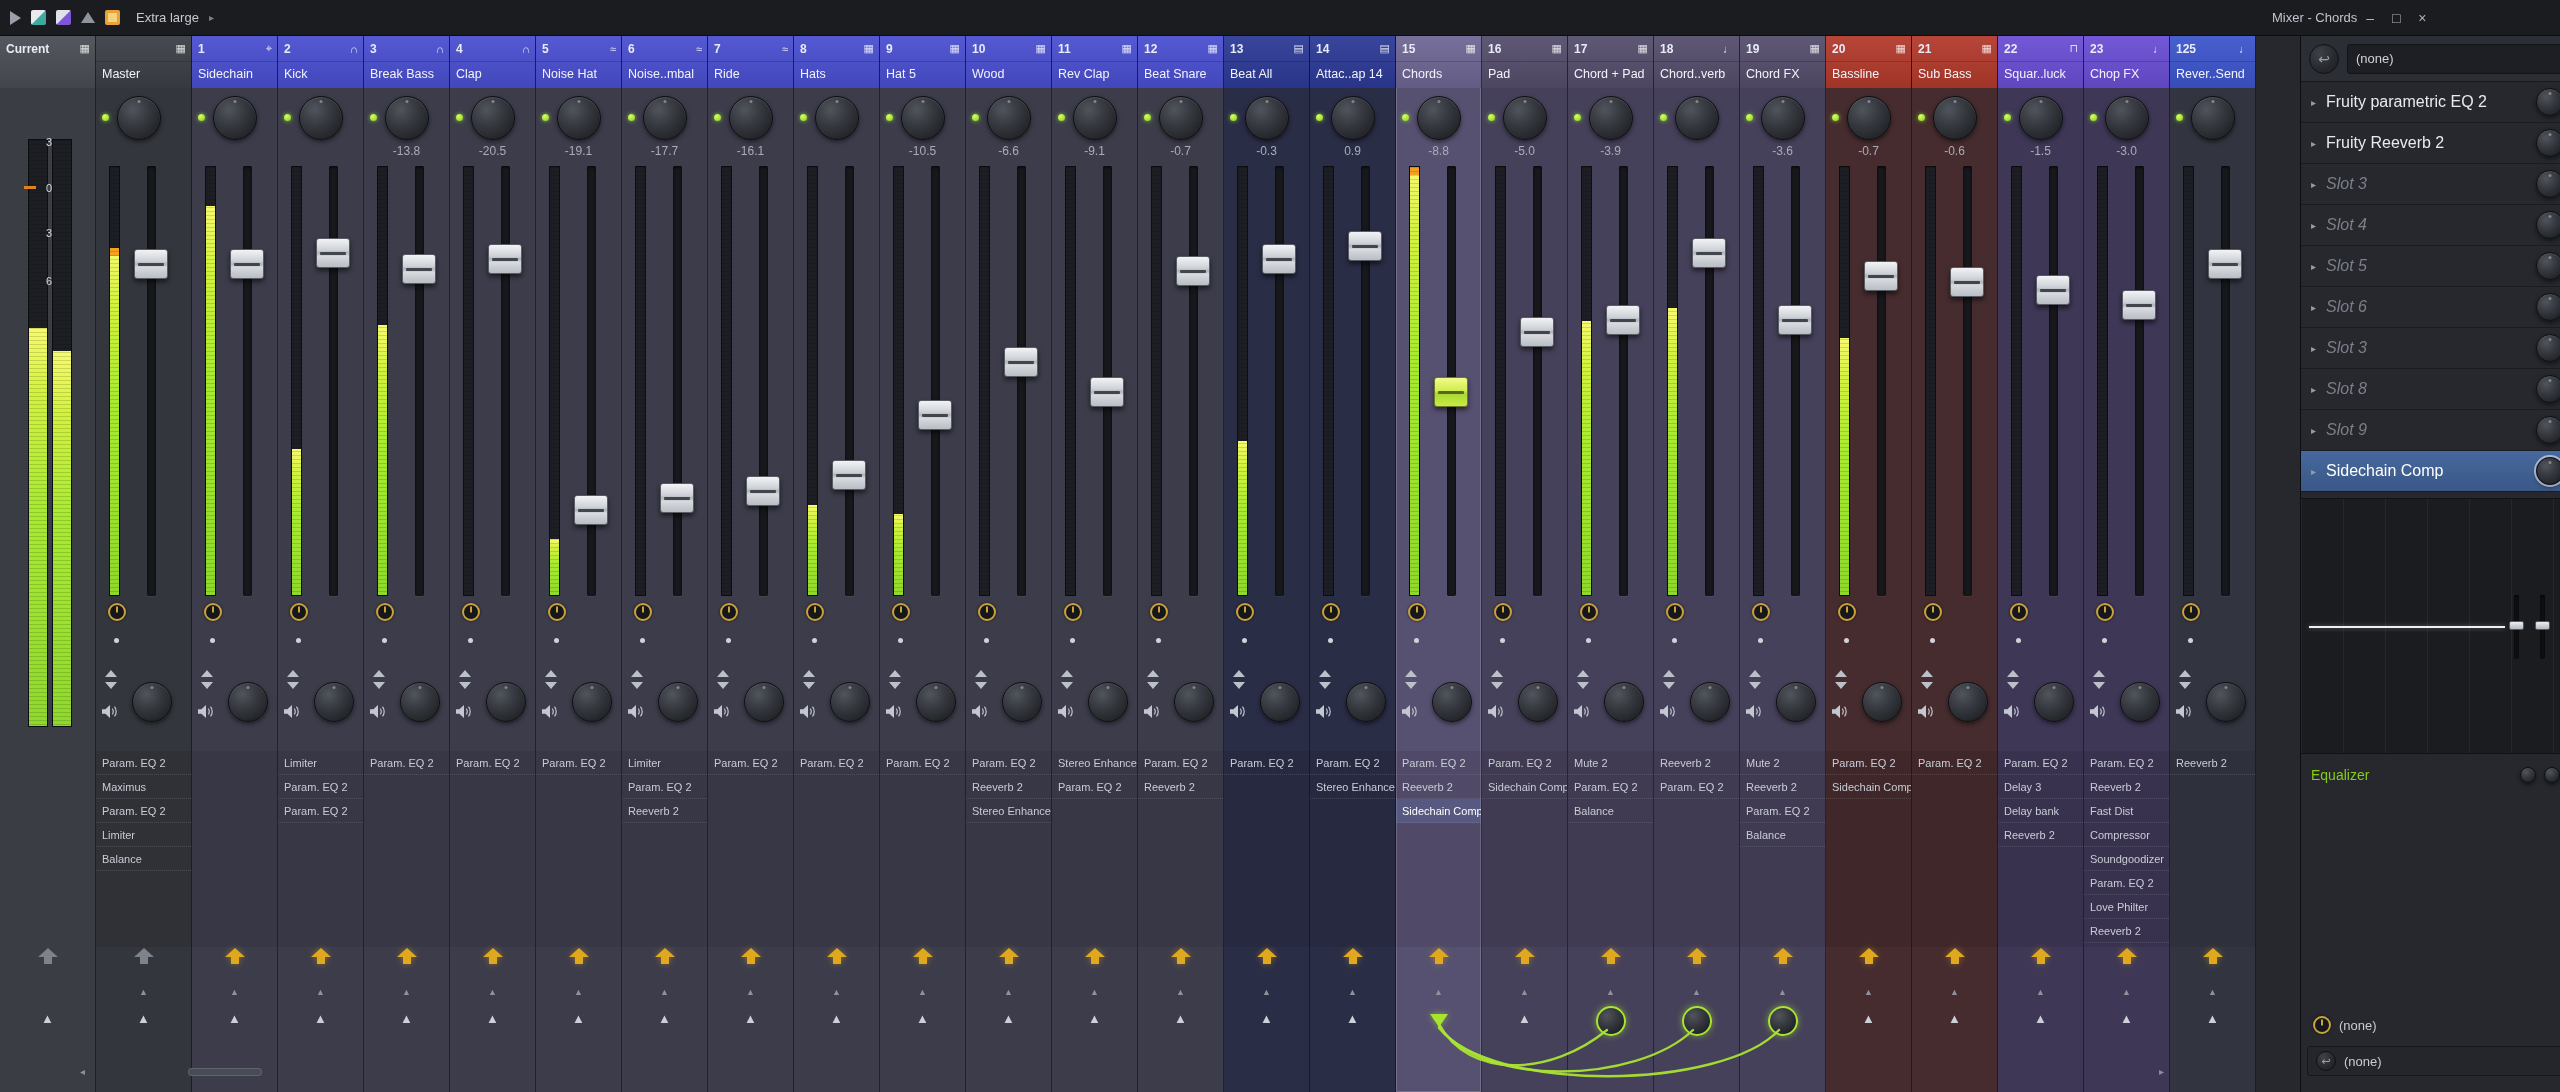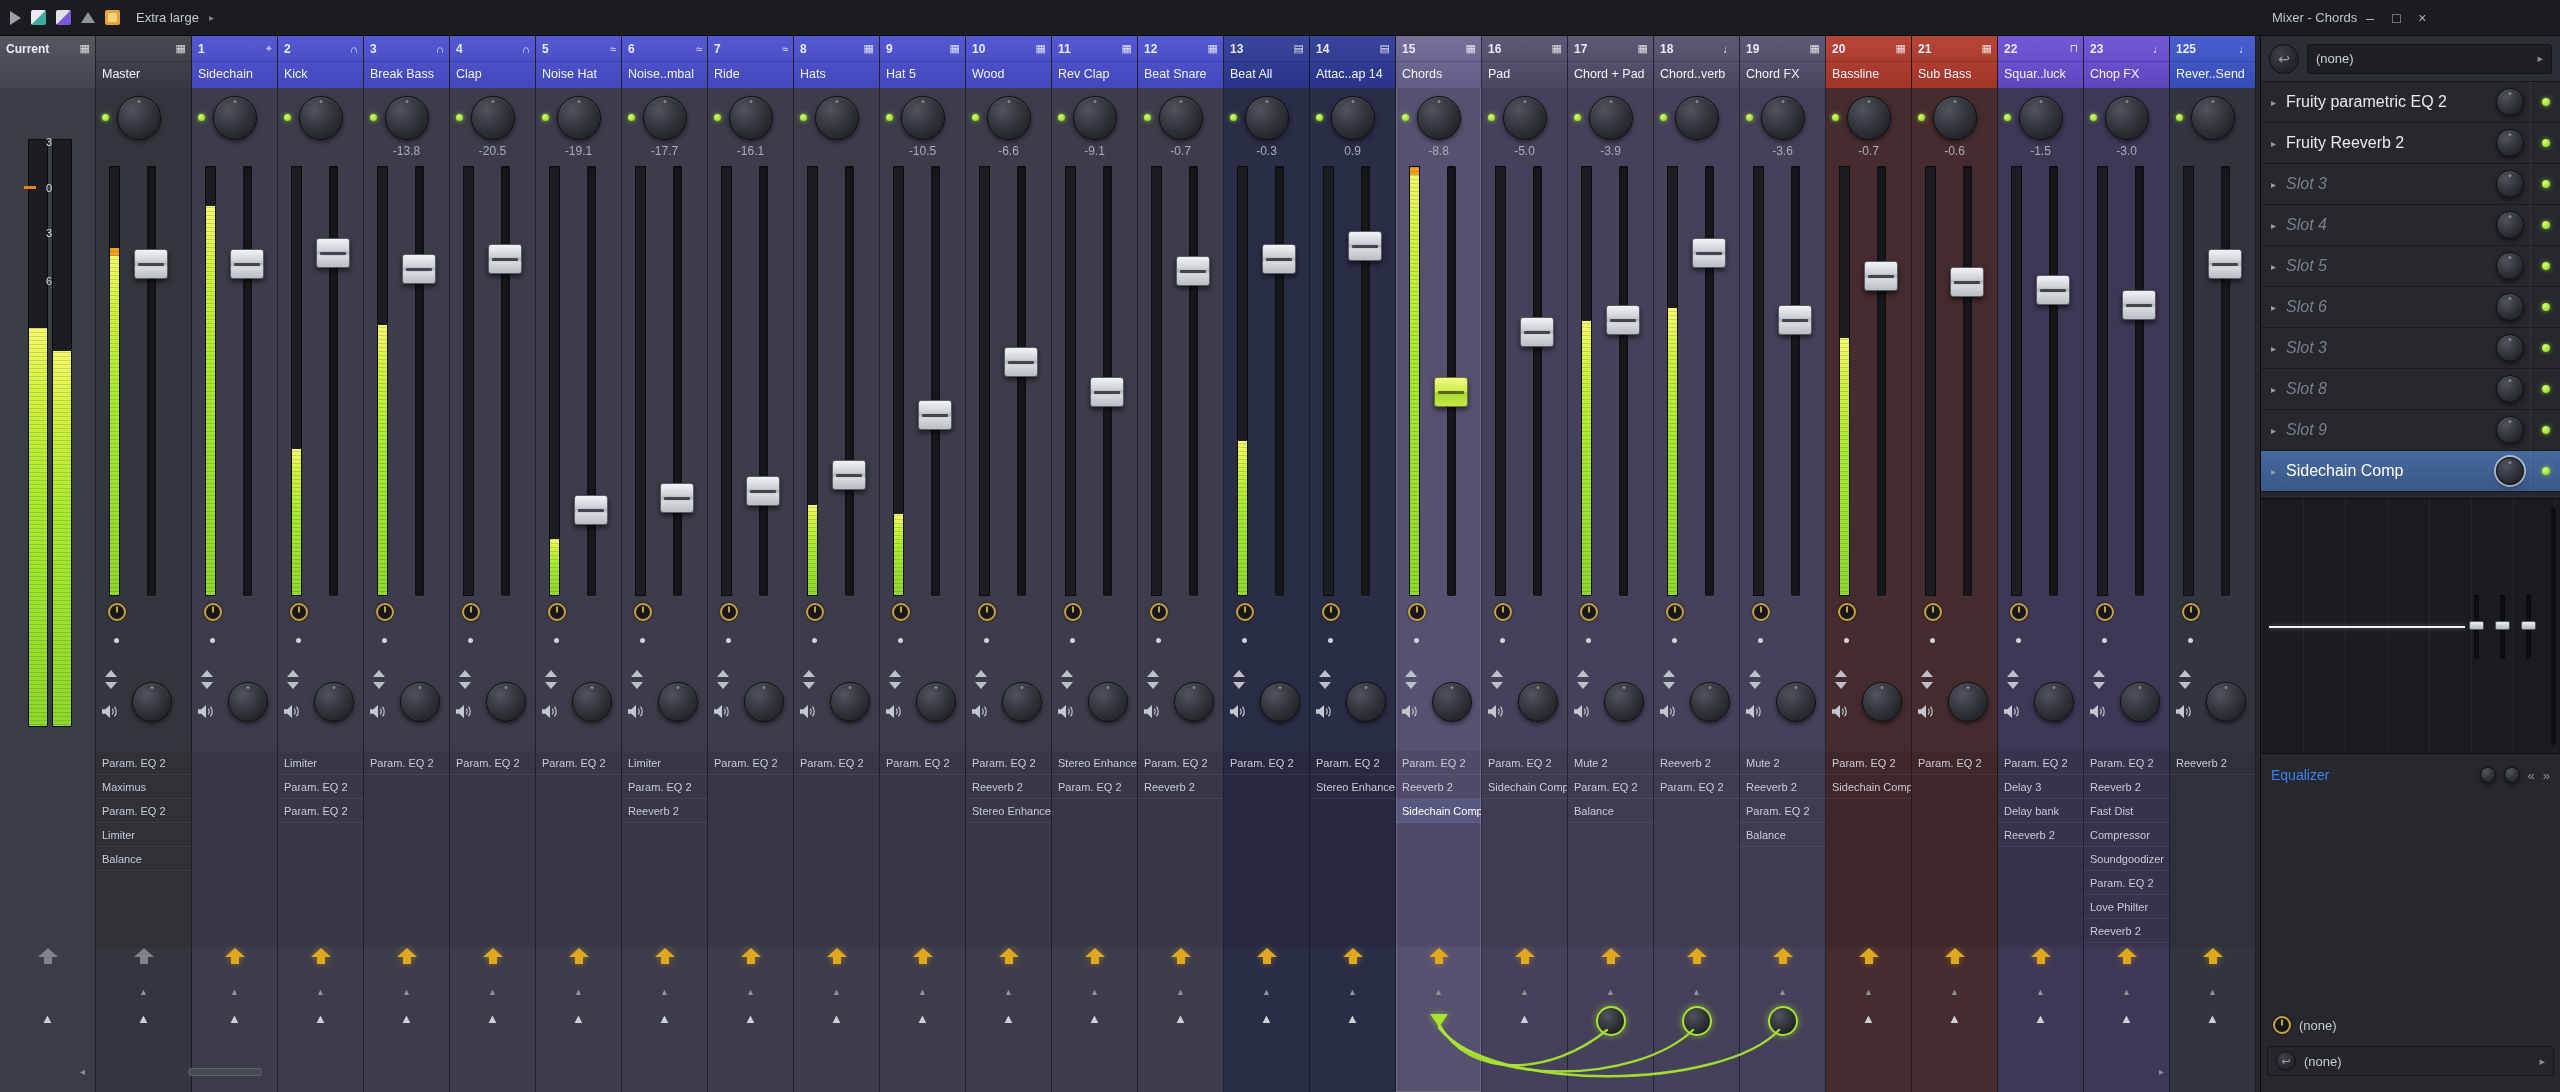--- a/index.html
+++ b/index.html
@@ -19,21 +19,21 @@
   .tb-ic.image { background:#e8a23c; border-radius:2px; }
   .tb-ic.image::after { content:""; position:absolute; left:3px; top:3px; right:3px; bottom:3px; background:#f6d27a; }
   .tb-label { color:#c6c9d0; font-size:13px; margin-left:6px; }
   .tb-chev { color:#7d828b; font-size:10px; }
   .tb-right { margin-left:auto; width:300px; display:flex; align-items:center; }
   .tb-title { color:#c0c4cc; font-size:13px; padding-left:12px; }
   .wc { color:#aeb2bb; font-size:14px; width:26px; text-align:center; cursor:default; }
   .wc:first-of-type { margin-left:auto; }
 
   
-  .main { display:flex; height:880px; }
+  .main { display:flex; height:880px;gap:40px; }
   #strips { position:relative; display:flex; width:2260px; flex:0 0 auto; background:#26282e; }
   .filler { flex:1; background:#26282e; }
 
   
   .strip { position:relative; width:86px; height:1056px; flex:0 0 auto;
     background:var(--body,#3d3c4b); border-right:1px solid rgba(0,0,0,.45); }
   .strip.w96 { width:96px; }
   .strip.sel { box-shadow: inset 0 0 0 1px rgba(255,255,255,.18); }
   .shead { position:absolute; top:0; left:0; right:0; height:52px; background:var(--hdr,#4a4fd0);
     background-image:linear-gradient(rgba(255,255,255,.06), rgba(0,0,0,.10)); }
@@ -161,21 +161,21 @@
   .eq-line { position:absolute; left:8px; width:196px; top:127px; height:2px; background:#eef0f4;
     box-shadow:0 0 5px rgba(255,255,255,.35); }
   .vslider { position:absolute; width:5px; height:64px; top:96px; background:#0e0f12; border-radius:2px;
     box-shadow:inset 0 1px 2px #000; }
   .vs1 { right:81px; } .vs2 { right:55px; } .vs3 { right:29px; }
   .vhandle { position:absolute; left:-5px; top:26px; width:15px; height:9px;
     background:linear-gradient(#eceef2,#b4bac2); border:1px solid #545960; border-radius:2px; }
   .graph-scroll { position:absolute; right:4px; top:8px; bottom:8px; width:5px; background:#0e0f12; border-radius:2px; }
 
   .eq-row { position:absolute; top:722px; left:0; right:0; height:34px; display:flex; align-items:center; padding:0 10px; }
-  .eq-label { font-size:14px; color:#3b82f6; }
+  .eq-label { font-size:14px; color:#84cc16; }
   .eq-ctrls { margin-left:auto; display:flex; align-items:center; gap:8px; }
   .mini-knob { width:16px; height:16px; display:inline-block; }
   .mini-knob::after { display:none; }
   .eq-arr { color:#8a8e98; font-size:13px; }
 
   .rack-rowA { position:absolute; top:974px; left:0; right:0; height:30px; display:flex; align-items:center;
     gap:8px; padding-left:12px; color:#c9ccd3; font-size:13px; }
   .rack-rowB { position:absolute; top:1010px; left:6px; right:6px; height:30px; background:#24262c;
     border:1px solid #15171b; border-radius:3px; display:flex; align-items:center; gap:8px; padding:0 8px;
     color:#c9ccd3; font-size:13px; }

